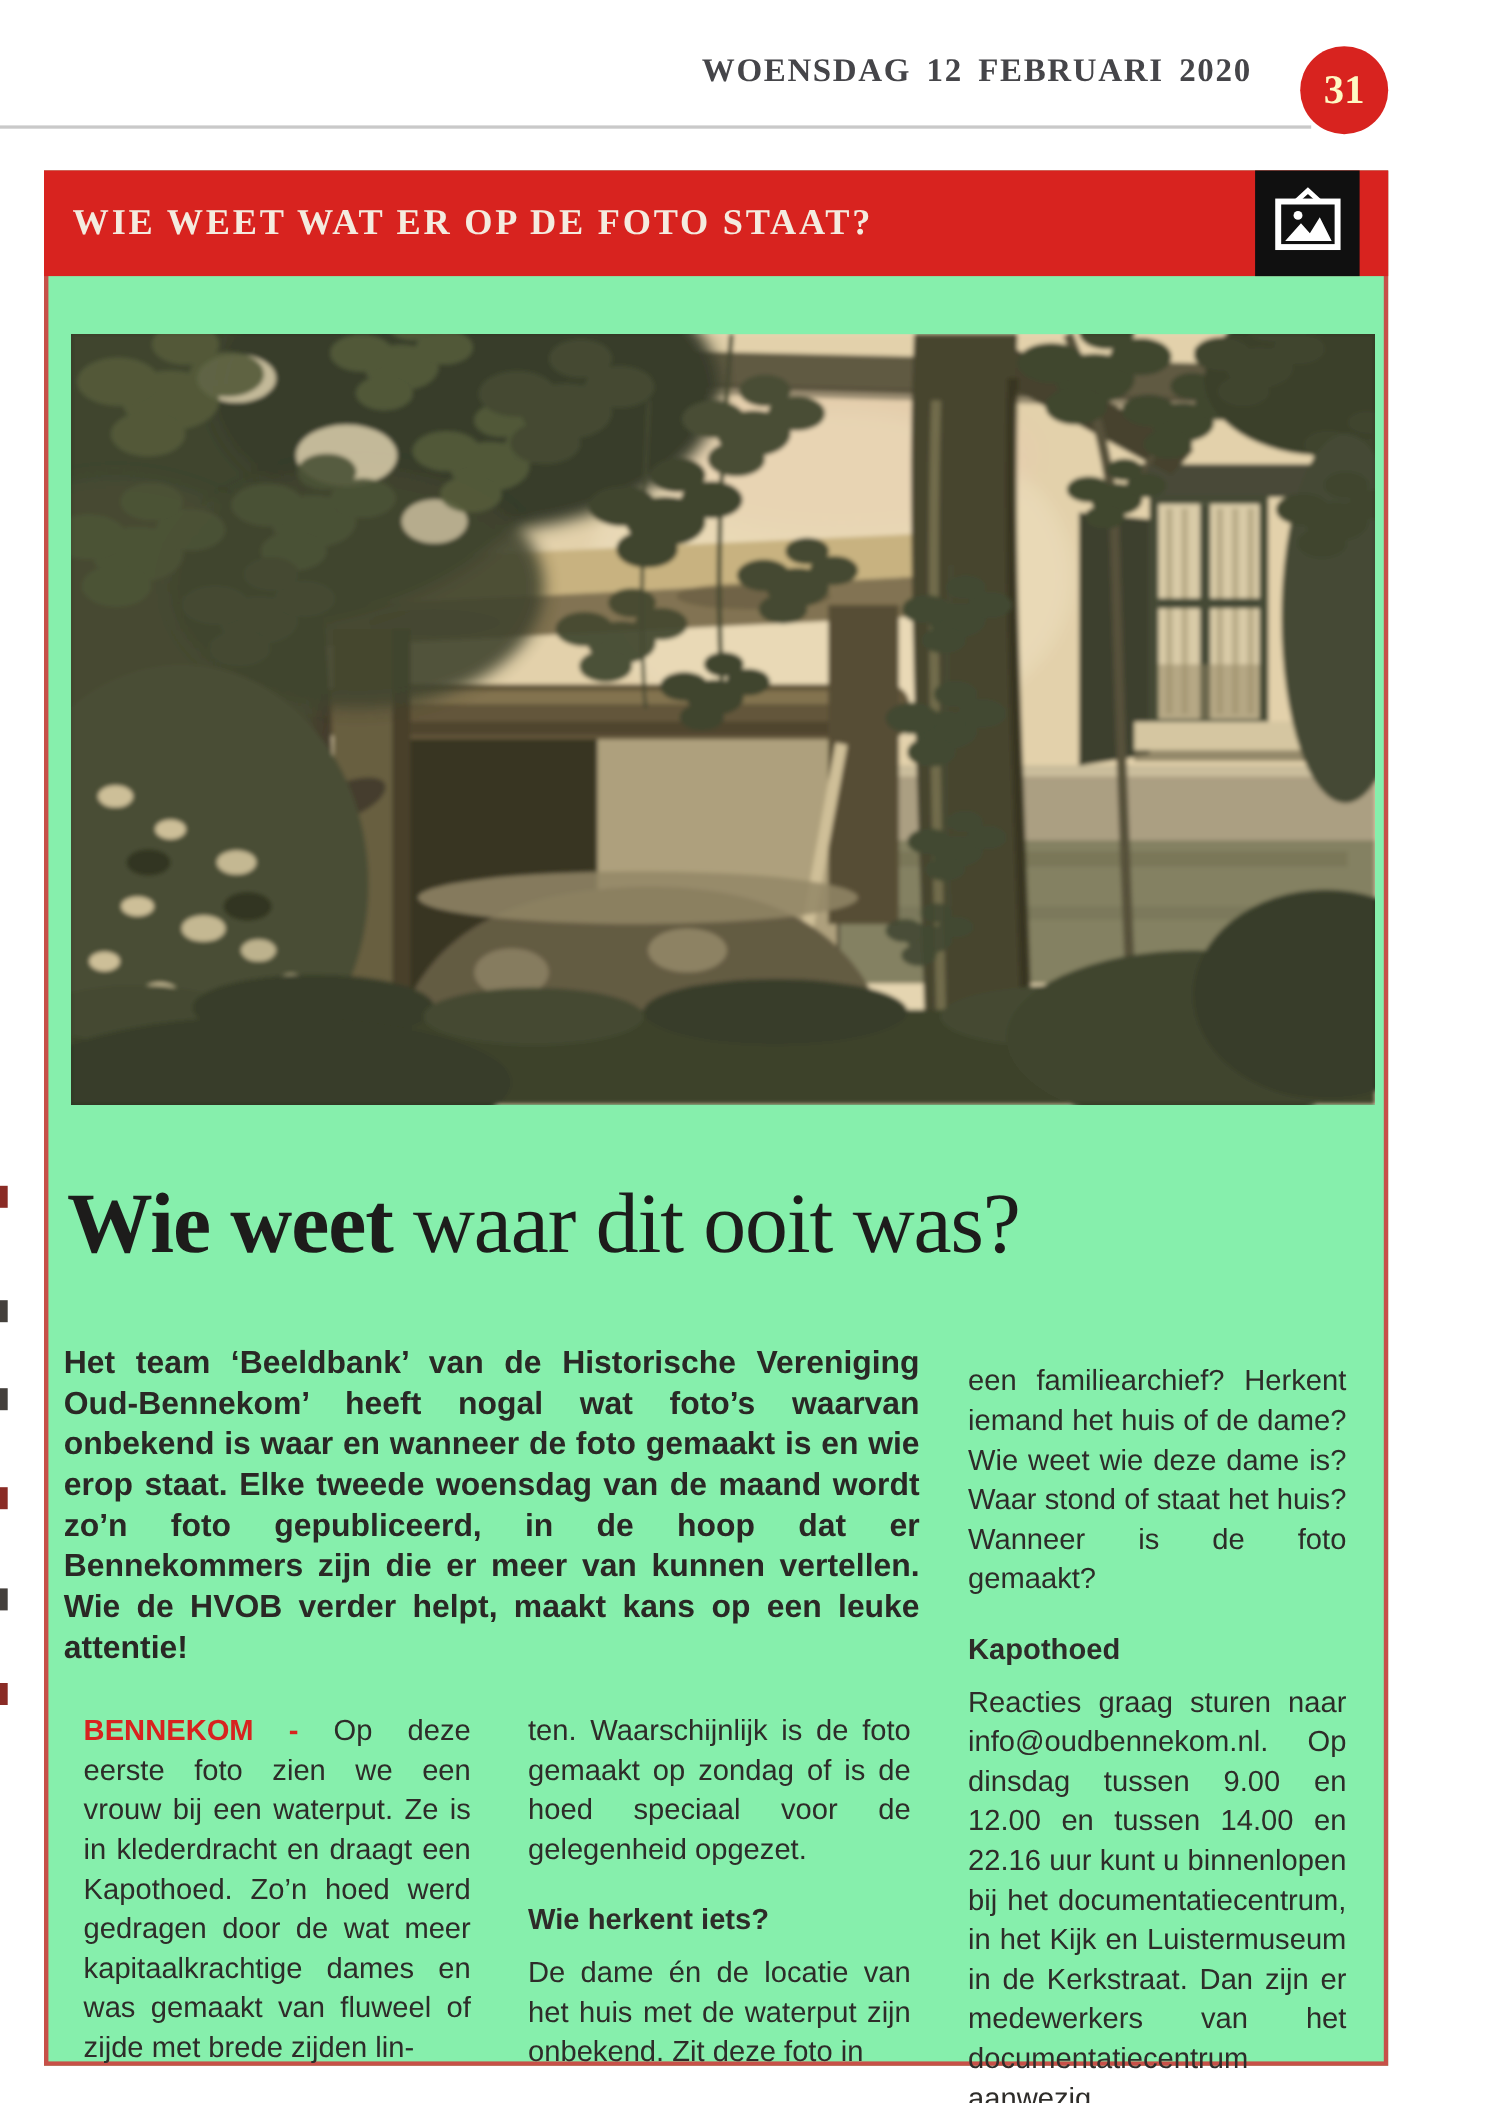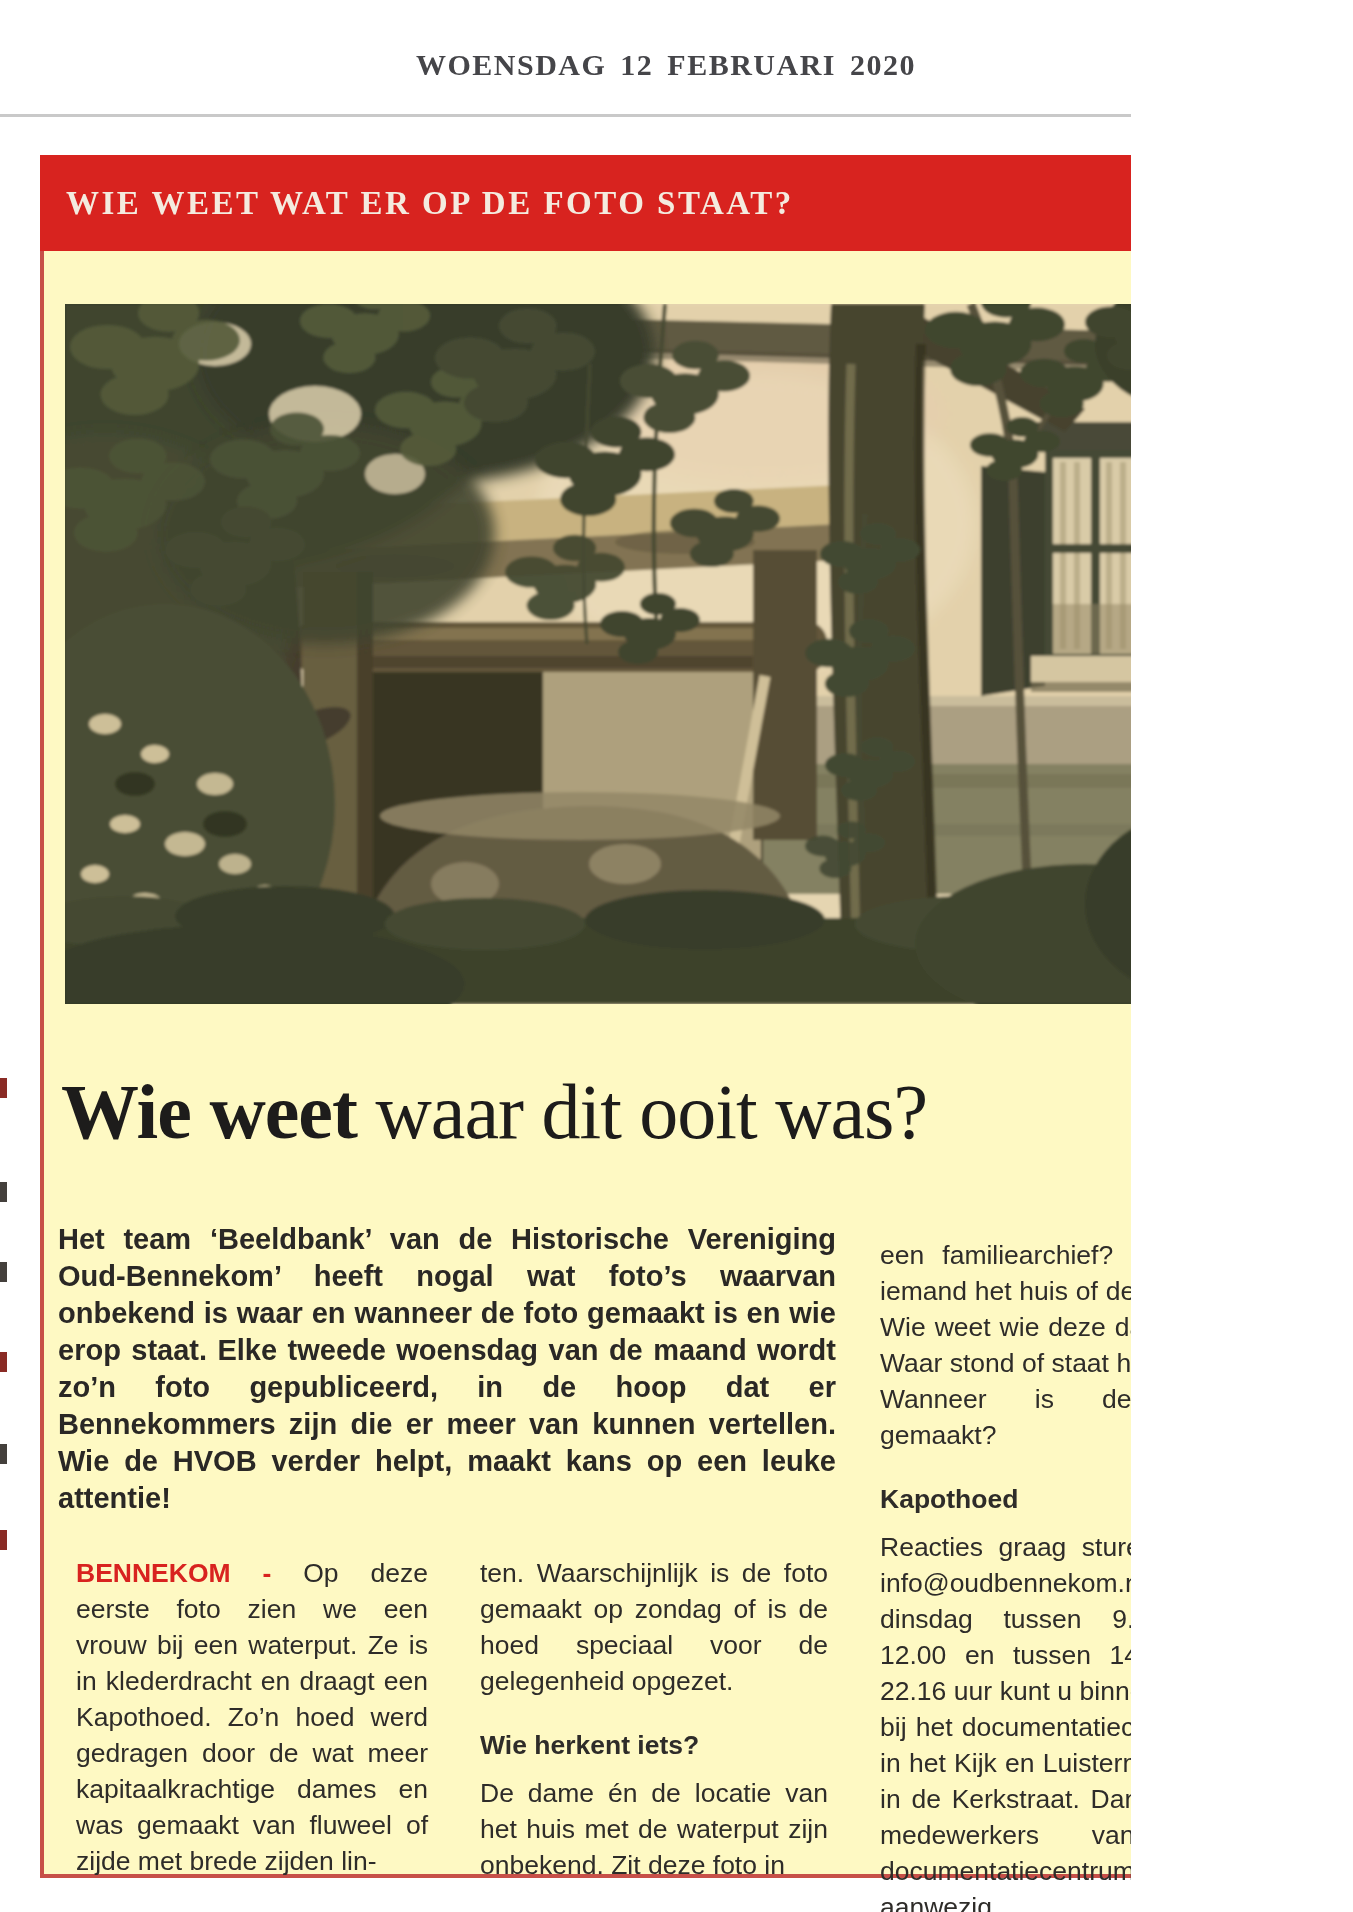--- a/index.html
+++ b/index.html
@@ -1,27 +1,27 @@
 <!DOCTYPE html>
 <html lang="nl"><head>
 <meta charset="utf-8">
 <style>
   html,body{margin:0;padding:0;background:#ffffff;}
-  .page{position:relative;width:1131px;height:1912px;background:#ffffff;overflow:hidden;
+  .page{position:relative;width:1353px;height:1912px;background:#ffffff;overflow:hidden;
         font-family:"Liberation Sans",sans-serif;color:#2d2b29;}
   
   .date-line{position:absolute;top:48px;right:215px;font-family:"Liberation Serif",serif;
              font-weight:700;font-size:30px;letter-spacing:1.5px;word-spacing:5px;color:#454549;}
   .header-rule{position:absolute;top:114px;left:0;width:1192px;height:3px;background:#c9c9c9;}
   .page-circle{position:absolute;top:42px;left:1182px;width:80px;height:80px;border-radius:50%;
                background:#d8231f;display:flex;align-items:center;justify-content:center;}
   .page-circle span{font-family:"Liberation Serif",serif;font-weight:700;font-size:37px;color:#fef9c3;}
   
   .frame{position:absolute;left:40px;top:155px;width:1222px;height:1723px;box-sizing:border-box;
-         border:4px solid #c75048;background:#fef9c3;}
+         border:4px solid #c75048;background:#86efac;}
   .banner{position:absolute;left:-4px;top:-4px;width:1222px;height:96px;background:#d8231f;
           display:flex;align-items:center;}
   .banner-title{font-family:"Liberation Serif",serif;font-weight:700;font-size:33px;
                 letter-spacing:2.5px;color:#f4ebdf;padding-left:26px;}
   .photo-chip{position:absolute;top:0;right:26px;width:95px;height:96px;background:#101010;
               display:flex;align-items:center;justify-content:center;}
   
   .photo{position:absolute;left:21px;top:145px;width:1185px;height:700px;overflow:hidden;background:#e7d7b3;}
   .photo svg{display:block;width:100%;height:100%;}
   

